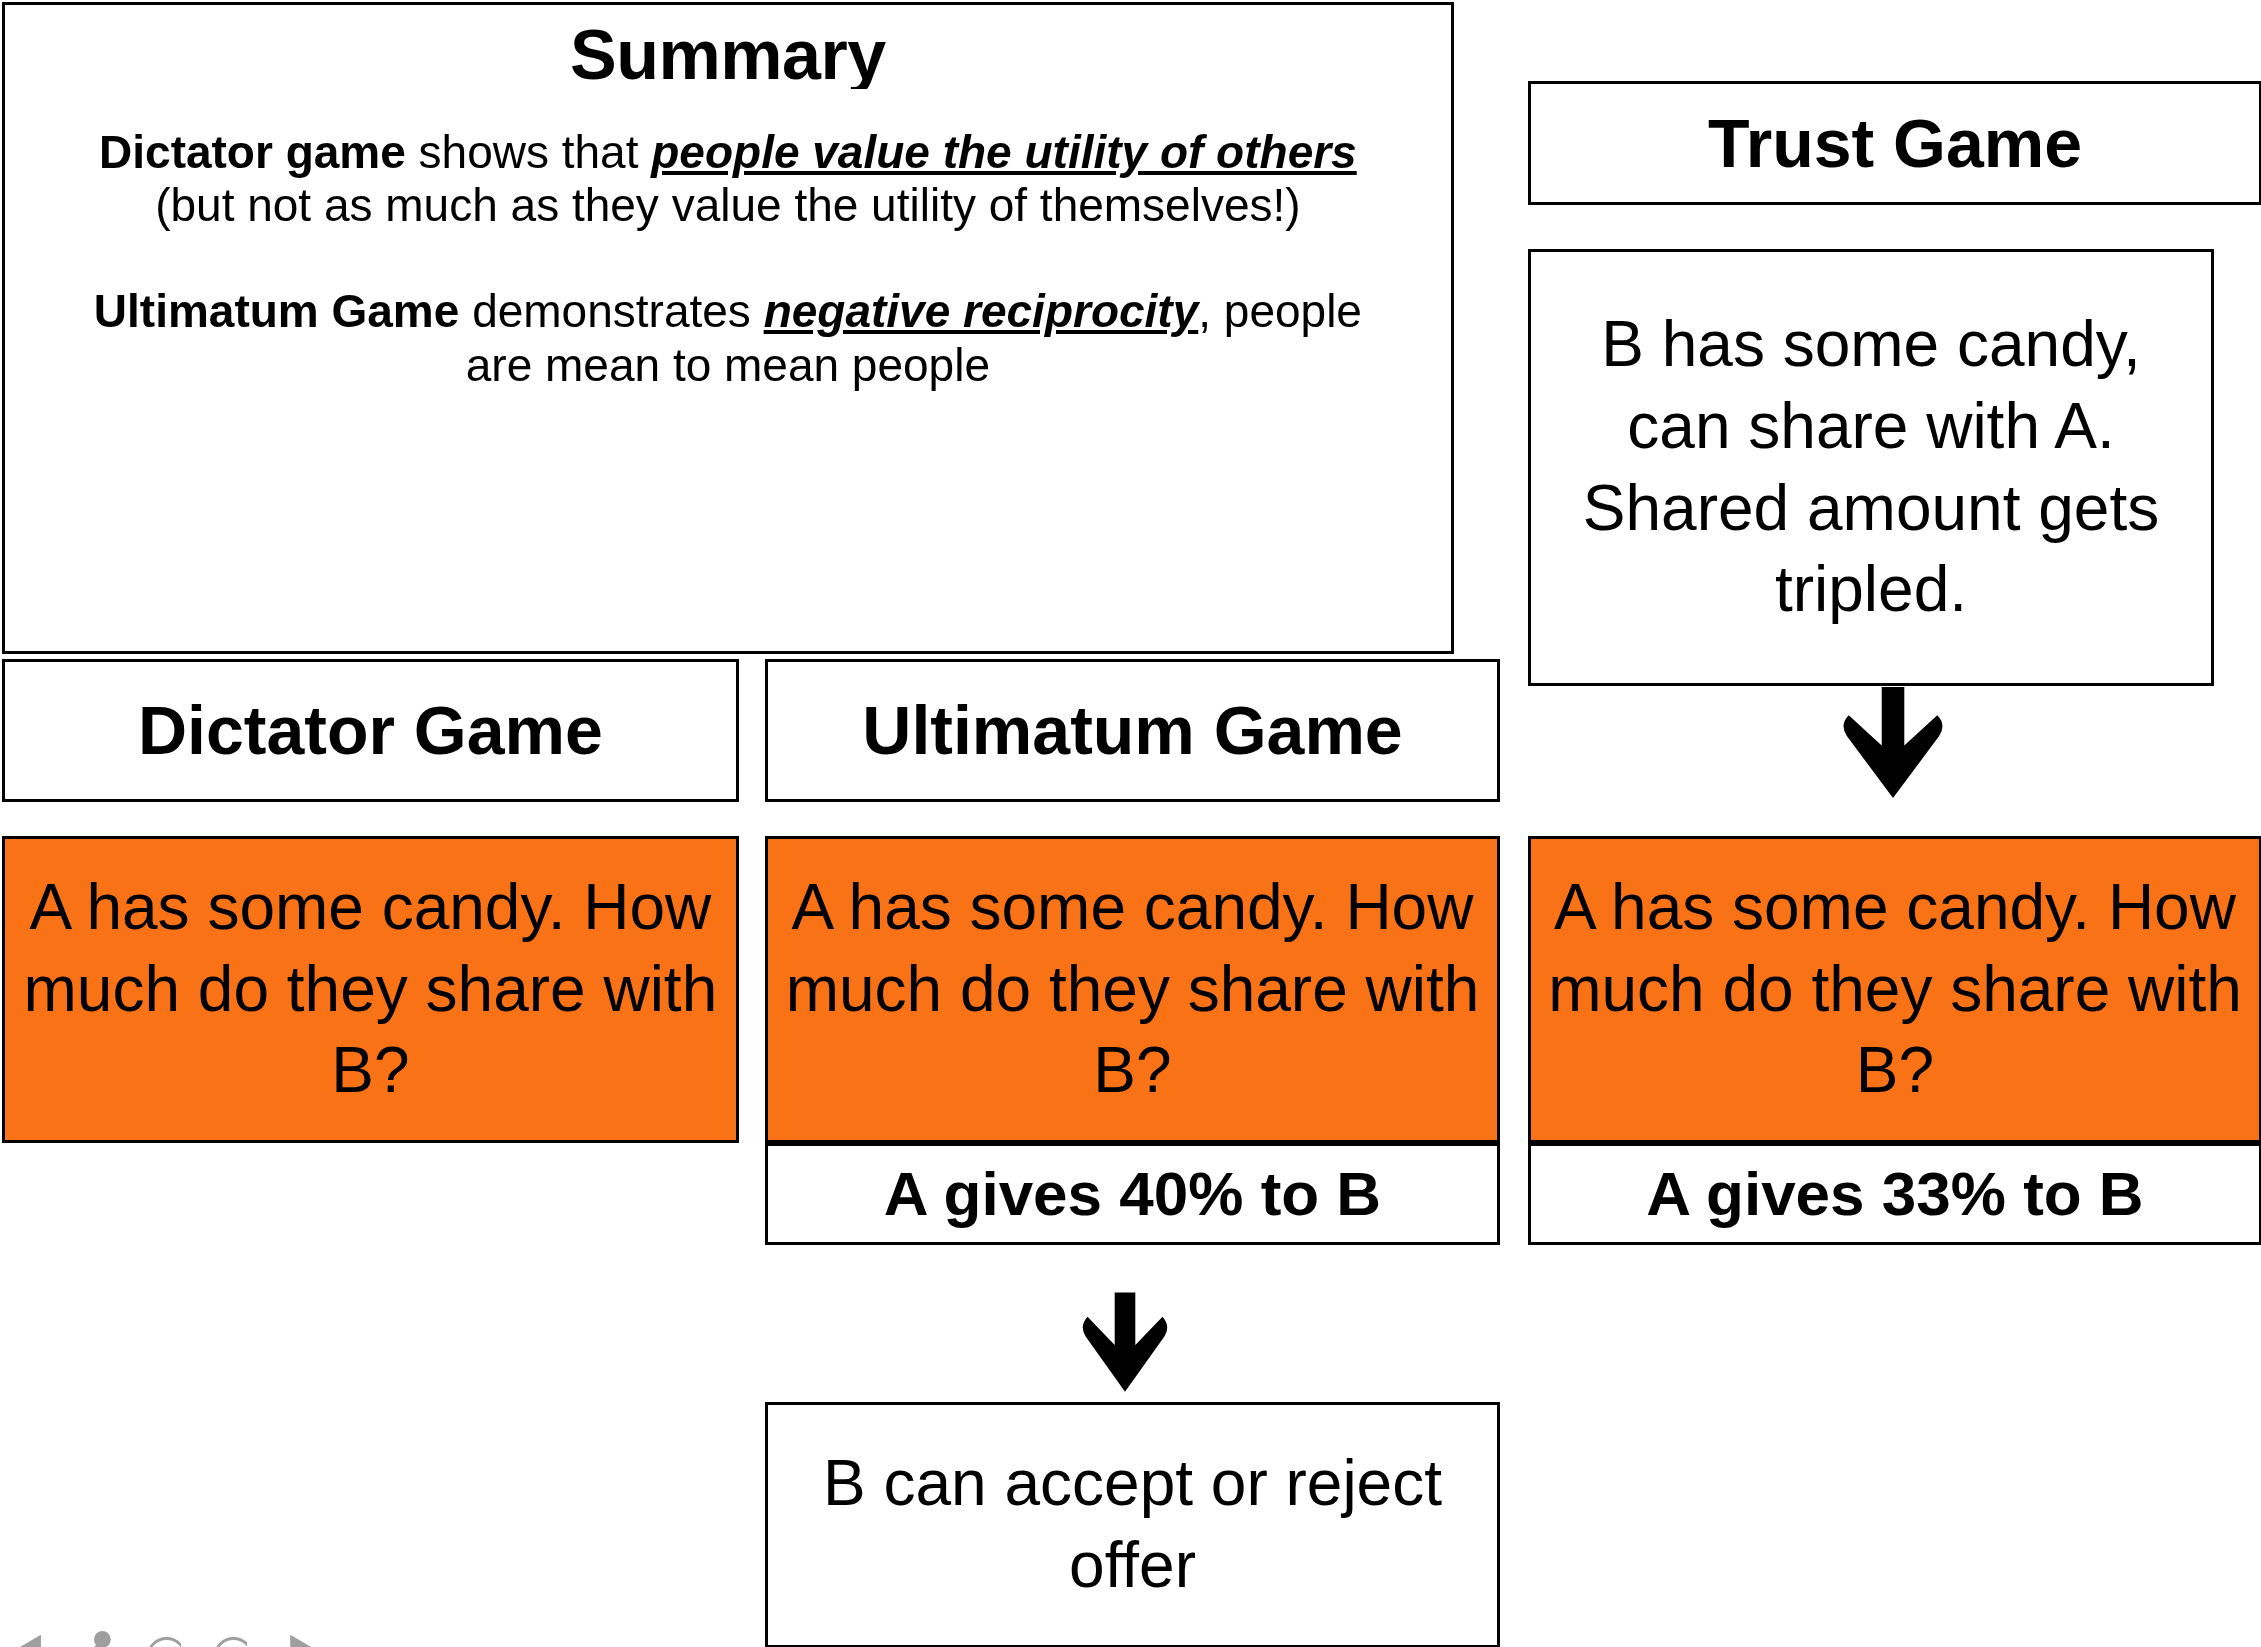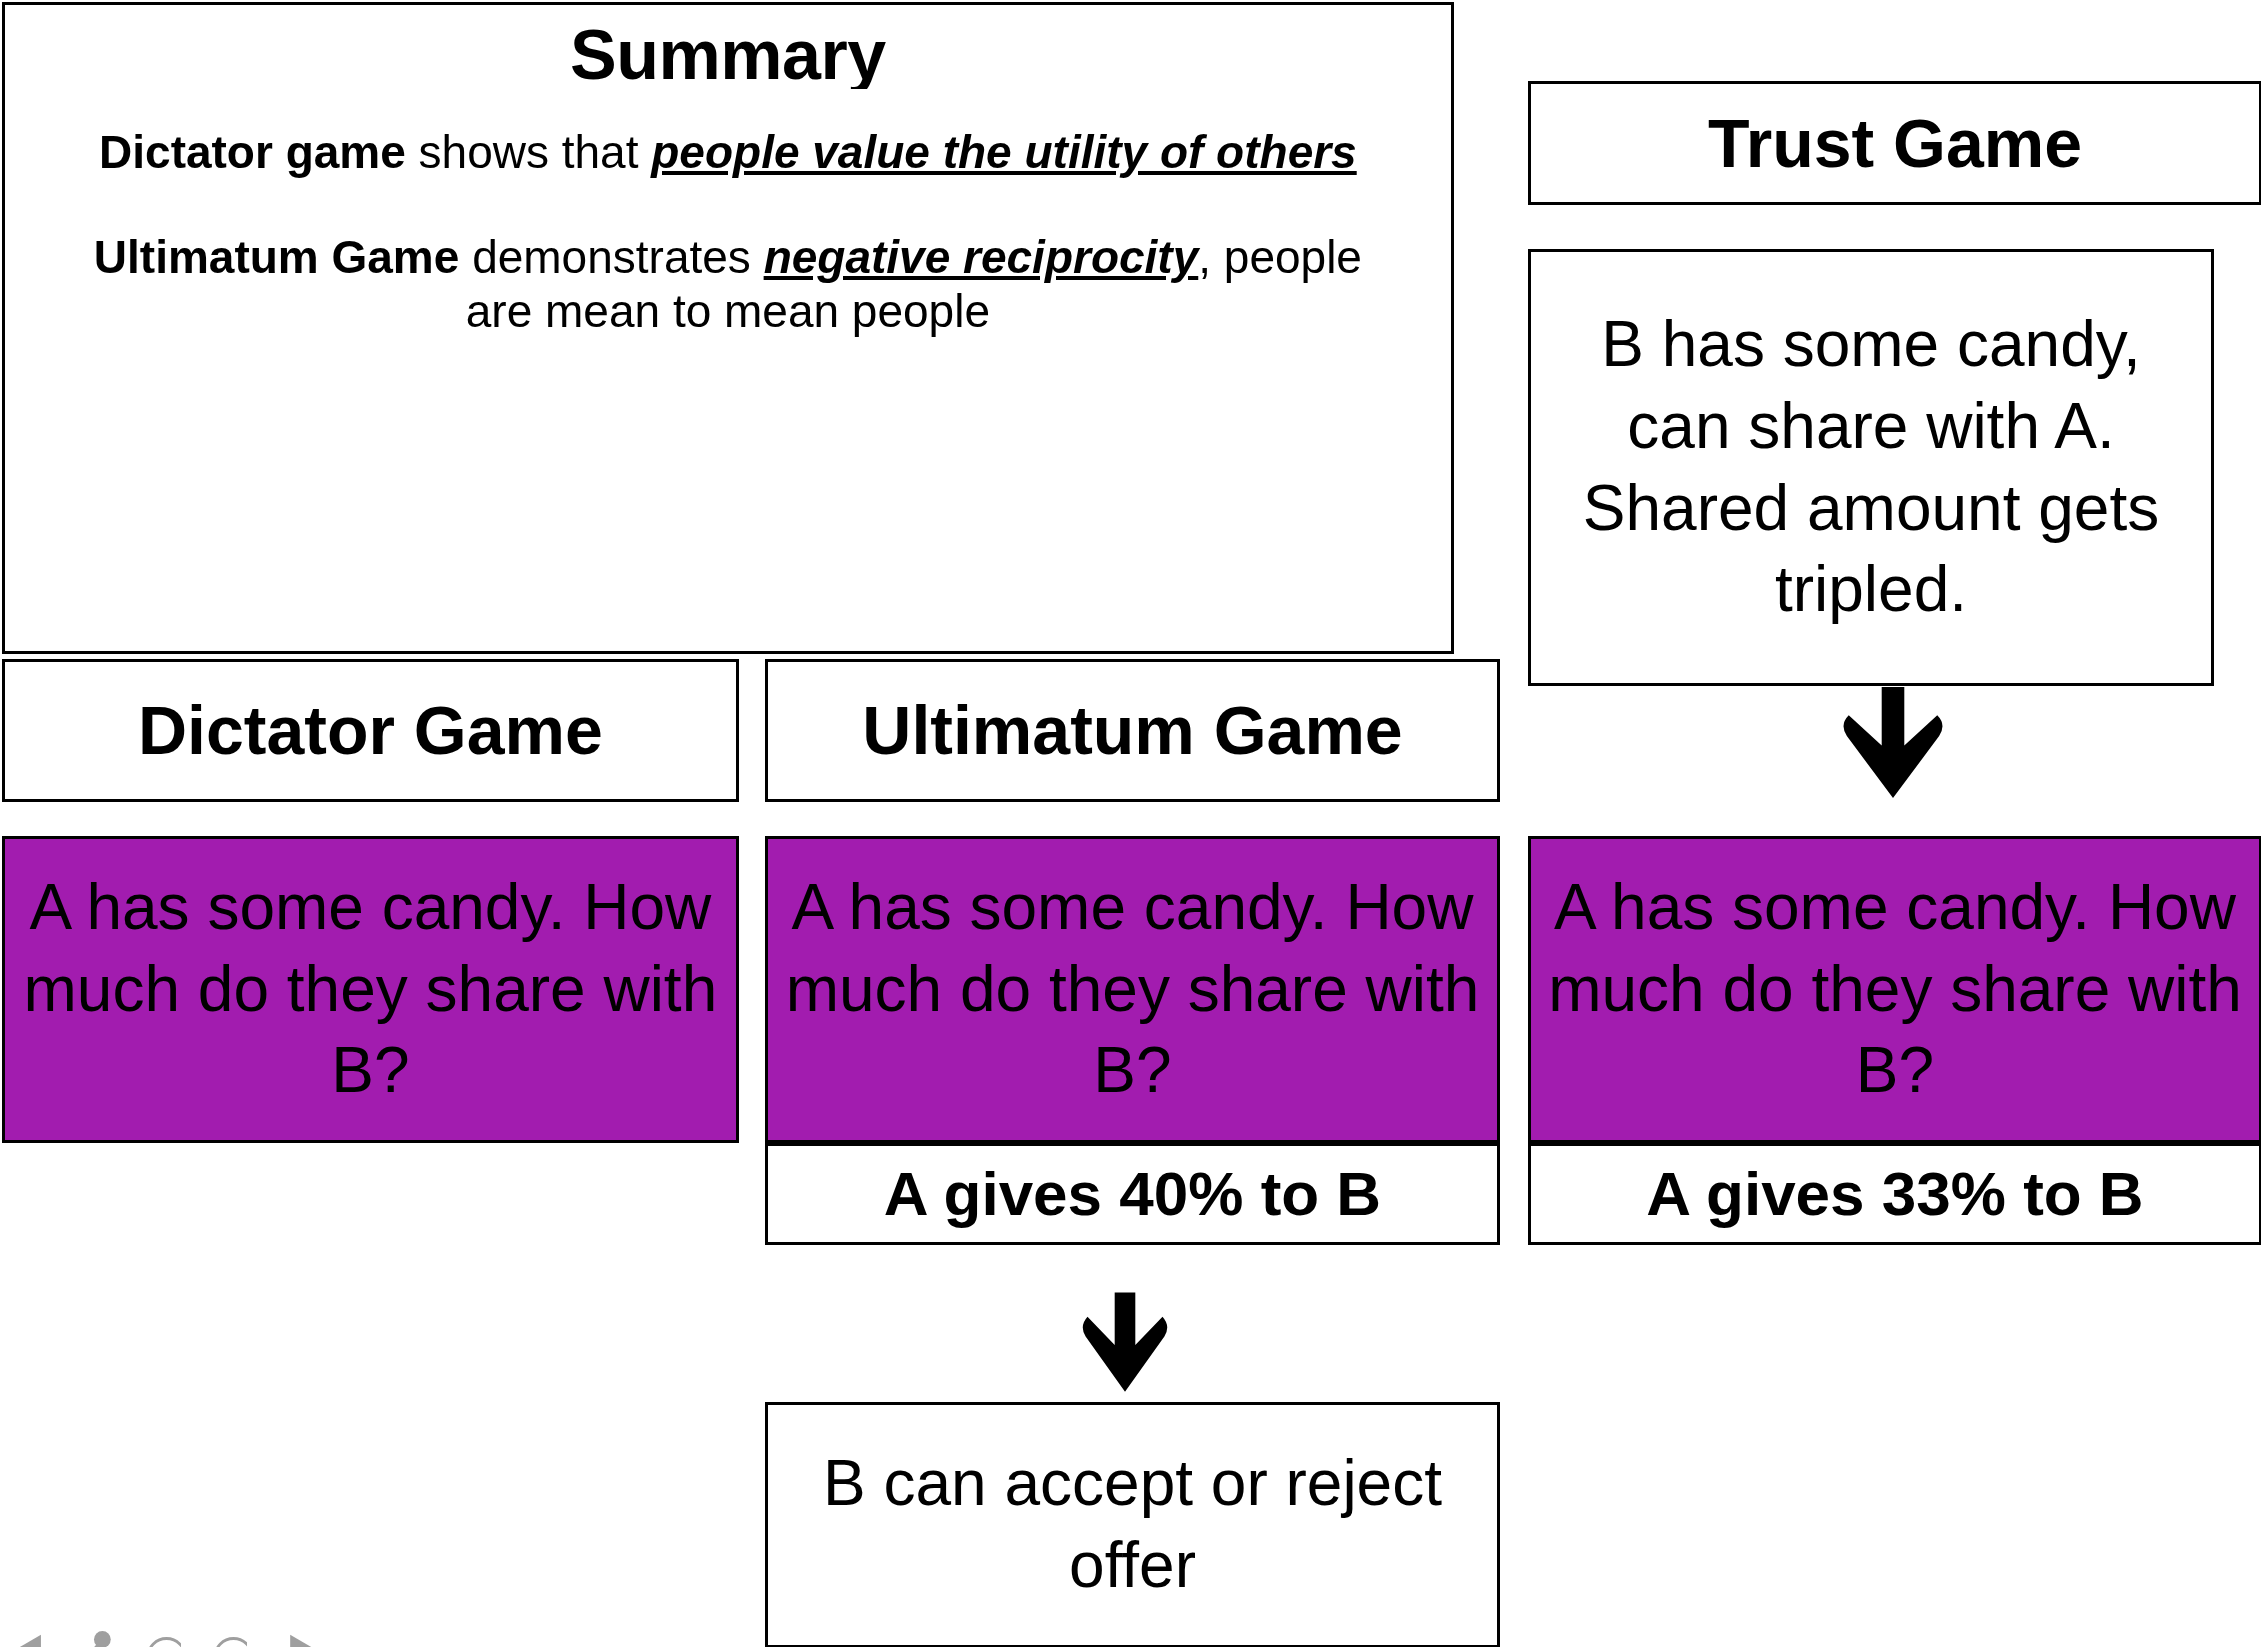--- a/index.html
+++ b/index.html
@@ -30,21 +30,21 @@
     border: 3.8px solid #000000;
     background: #ffffff;
     display: flex;
     align-items: center;
     justify-content: center;
     text-align: center;
     line-height: 1.12;
   }
 
   .box.orange {
-    background: #a21caf;
+    background: #f97316;
   }
 
   .box.noborder {
     border: none;
   }
 
   
   #summary-header {
     left: 1.9px;
     top: 1.9px;
@@ -196,20 +196,21 @@
 <div class="slide">
 
   <div class="box" id="summary-header">
     <span>Summary</span>
   </div>
 
   <div class="box noborder" id="summary-body" style="border-left:3.8px solid #000;border-right:3.8px solid #000;border-bottom:3.8px solid #000;border-top:none;">
 
     <p>
       <b>Dictator game</b><span> shows that </span><span class="em">people value the utility of others</span><span></span><br>
+      <span>(but not as much as they value the utility of themselves!)</span>
     </p>
 
     <p>
       <b>Ultimatum Game</b><span> demonstrates </span><span class="em">negative reciprocity</span><span>, people</span><br>
       <span>are mean to mean people</span>
     </p>
 
   </div>
 
   <div class="box" id="trust-game-header">

